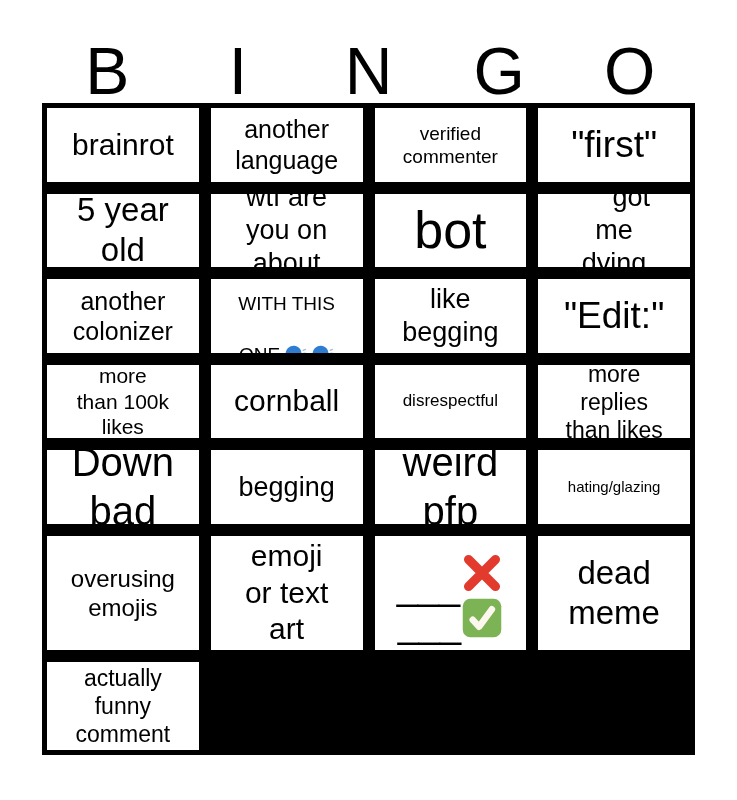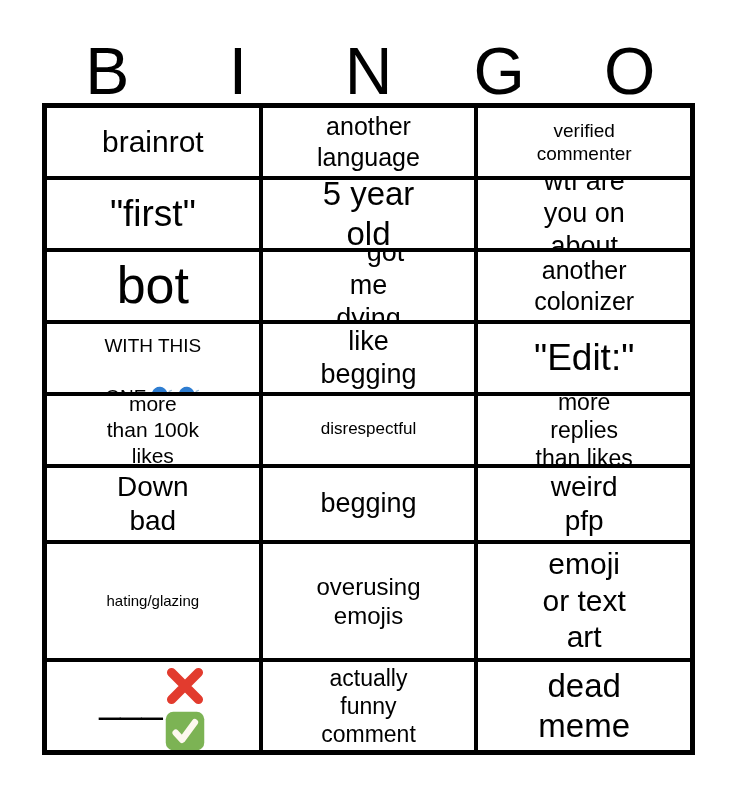--- a/index.html
+++ b/index.html
@@ -8,32 +8,32 @@
     font-family:"Liberation Sans",sans-serif;color:#000;overflow:hidden;
   }
   .header{
     position:absolute;left:42px;top:38px;width:653px;
     display:grid;grid-template-columns:repeat(5,1fr);justify-items:center;
     font-size:66px;line-height:1;color:#000;
   }
   .grid{
     position:absolute;left:42px;top:103px;width:643px;height:642px;
     border:5px solid #000;background:#000;
-    display:grid;grid-template-columns:repeat(3,1fr);grid-template-rows:repeat(5,1fr);
-    grid-gap:4px;gap:4px;
+    display:grid;grid-template-columns:repeat(4,1fr);grid-template-rows:repeat(5,1fr);
+    grid-gap:4px;gap:12px;
   }
   .cell{
     background:#fff;display:flex;flex-direction:column;align-items:center;justify-content:center;
     text-align:center;overflow:hidden;padding:2px;line-height:1.22;
   }
   .txt{white-space:pre-line;}
   .fs15{font-size:15px}.fs17{font-size:17px}.fs19{font-size:19px}
   .fs21{font-size:21px}.fs23{font-size:23px}.fs24{font-size:24px}
   .fs25{font-size:25px}.fs27{font-size:27px}.fs30{font-size:30px}
-  .fs33{font-size:33px}.fs37{font-size:37px}.fs40{font-size:28px}
+  .fs33{font-size:33px}.fs37{font-size:37px}.fs40{font-size:40px}
   .fs45{font-size:52px}
   .we-cell{font-size:19px;line-height:1.28;}
   .we-line{display:flex;align-items:center;justify-content:center;gap:2px;min-height:24px;margin-top:27px;}
   .blank-line{display:flex;align-items:flex-end;justify-content:center;}
   .blank{font-size:38px;line-height:.55;letter-spacing:0;}
   .icon{display:inline-flex;align-items:center;}
   .i25{width:25px;height:25px}
   .i26{width:26px;height:26px}
   .i44{width:44px;height:44px;margin-bottom:2px}
   .i42{width:42px;height:42px;margin-bottom:-4px}
@@ -118,20 +118,21 @@
         </span>
     </div>
   </div>
 
   <div class="cell txt fs27">like
 begging</div>
   <div class="cell txt fs37">"Edit:"</div>
   <div class="cell txt fs21">more
 than 100k
 likes</div>
+  <div class="cell txt fs30">cornball</div>
   <div class="cell txt fs17">disrespectful</div>
 
   <div class="cell txt fs23">more
 replies
 than likes</div>
   <div class="cell txt fs40">Down
 bad</div>
   <div class="cell txt fs27">begging</div>
   <div class="cell txt fs40">weird
 pfp</div>
@@ -153,18 +154,18 @@
     </div>
     <div class="blank-line">
       <span class="blank">___</span>
       <span class="icon">
           <svg class="i42">
             <use href="#icon-check"></use>
           </svg>
         </span>
     </div>
   </div>
+  <div class="cell txt fs33">dead
+meme</div>
   <div class="cell txt fs23">actually
 funny
 comment</div>
-  <div class="cell txt fs33">dead
-meme</div>
 </div>
 
 </body></html>

